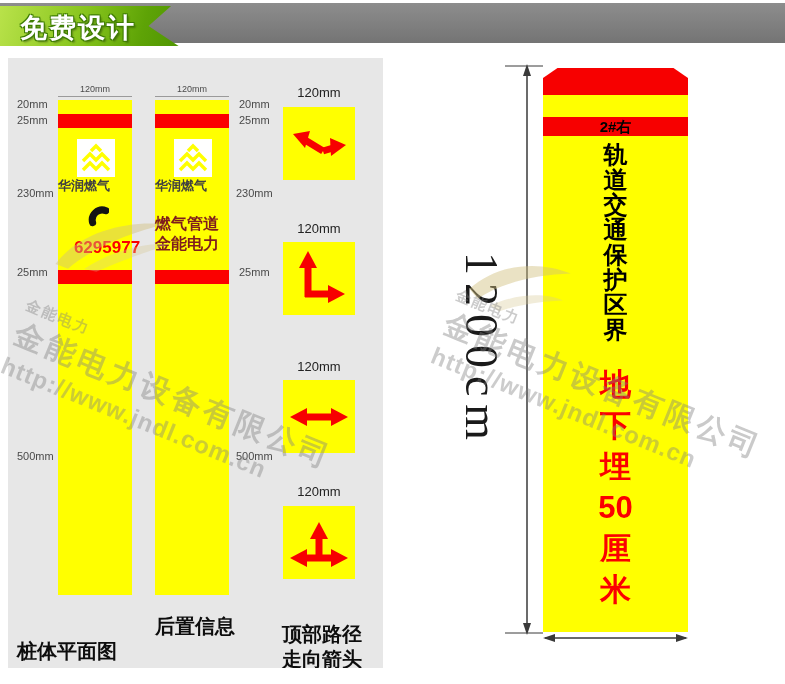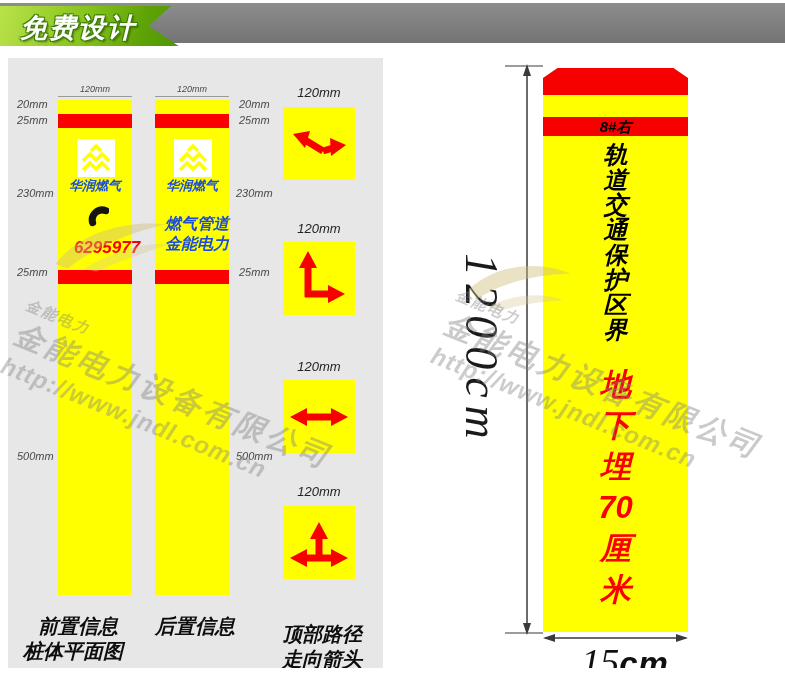--- a/index.html
+++ b/index.html
@@ -1,41 +1,41 @@
 <!DOCTYPE html>
 <html><head>
 <meta charset="utf-8">
 <style>
   html,body{margin:0;padding:0;background:#fff;}
   #stage{position:relative;width:785px;height:668px;background:#ffffff;overflow:hidden;
-         font-family:"Liberation Sans","DejaVu Sans",sans-serif;font-style:italic;}
+         font-family:"Liberation Sans","DejaVu Sans",sans-serif;}
   .abs{position:absolute;}
 
   
   .topbar{left:0;top:3px;width:785px;height:40px;background:linear-gradient(#8d8d8d,#747474);}
   .ribbon{left:0;top:6px;width:188px;height:40px;
           background:linear-gradient(105deg,#b9e24a 0%,#86c41c 45%,#5ea306 75%,#4c9202 100%);
           clip-path:polygon(0 0,91% 0,79% 50%,95% 100%,0 100%);}
   .ribbon-label{left:20px;top:10px;width:150px;color:#fff;font-size:27px;font-weight:bold;letter-spacing:2px;
           text-shadow:1px 1px 0 #3d7c02,-1px -1px 0 #3d7c02,1px -1px 0 #3d7c02,-1px 1px 0 #3d7c02,2px 2px 2px rgba(0,0,0,.35);}
 
   
   .panel{left:8px;top:58px;width:375px;height:614px;background:#e7e7e7;}
 
   .post{background:#ffff00;}
   .stripe{left:0;width:74px;height:14px;background:#fb0000;position:absolute;}
   .mm-label{font-size:11px;color:#4a4a4a;}
   .tiny-label{font-size:9px;color:#4a4a4a;}
   .dim-line-thin{background:#9a9a9a;height:1px;}
 
   .logo-box{width:38px;height:38px;background:#ffffff;}
-  .brand-label{width:74px;text-align:center;font-size:13px;font-weight:bold;color:#1d4ed8;
+  .brand-label{width:74px;text-align:left;font-size:13px;font-weight:bold;color:#404040;
                font-family:"Liberation Serif","DejaVu Serif",serif;}
   .phone-number{width:74px;text-align:center;font-size:17px;font-weight:bold;color:#fb0000;}
-  .warning-line{width:74px;text-align:right;font-size:16px;font-weight:bold;color:#1d4ed8;
+  .warning-line{width:74px;text-align:left;font-size:16px;font-weight:bold;color:#7f1d1d;
                 font-family:"Liberation Serif","DejaVu Serif",serif;}
 
   .tile{width:72px;height:73px;background:#ffff00;}
   .tile-label{width:72px;text-align:center;font-size:13px;color:#222;}
 
   .caption{width:130px;text-align:center;font-size:20px;font-weight:700;color:#0d0d0d;
            font-family:"Liberation Serif","DejaVu Serif",serif;}
 
   
   .pile-cap{left:543px;top:68px;width:145px;height:27px;background:#f70000;
@@ -157,74 +157,70 @@
   <div class="abs tile" style="left:283px;top:506px;">
     <svg width="72" height="73" viewBox="0 0 72 73">
       <line x1="18" y1="52" x2="54" y2="52" stroke="#f70000" stroke-width="7"></line>
       <line x1="36" y1="55" x2="36" y2="29" stroke="#f70000" stroke-width="7"></line>
       <polygon points="7,52 24,43 24,61" fill="#f70000"></polygon>
       <polygon points="65,52 48,43 48,61" fill="#f70000"></polygon>
       <polygon points="36,16 27,33 45,33" fill="#f70000"></polygon>
     </svg>
   </div>
 
-  <div class="abs caption" style="left:13px;top:613px;">前置信息</div>
-  <div class="abs caption" style="left:8px;top:638px;">桩体平面图</div>
+  <div class="abs caption" style="left:2px;top:638px;">桩体平面图</div>
   <div class="abs caption" style="left:257px;top:621px;">顶部路径</div>
   <div class="abs caption" style="left:130px;top:613px;">后置信息</div>
   <div class="abs caption" style="left:257px;top:646px;">走向箭头</div>
 
   <div class="abs" style="left:500px;top:60px;">
     <svg width="44" height="585" viewBox="0 0 44 585">
       <line x1="5" y1="6" x2="43" y2="6" stroke="#3a3a3a" stroke-width="1"></line>
       <line x1="5" y1="573" x2="43" y2="573" stroke="#3a3a3a" stroke-width="1"></line>
       <line x1="27" y1="8" x2="27" y2="571" stroke="#3a3a3a" stroke-width="1.5"></line>
       <polygon points="27,4 23,16 31,16" fill="#3a3a3a"></polygon>
       <polygon points="27,575 23,563 31,563" fill="#3a3a3a"></polygon>
     </svg>
   </div>
   <div class="abs dim-v-label">1200cm</div>
 
   <div class="abs pile-cap"></div>
   <div class="abs pile-band-yellow"></div>
   <div class="abs pile-band-red">
-    <div class="pile-tag">8#右</div>
+    <div class="pile-tag">2#右</div>
   </div>
   <div class="abs pile-body"></div>
 
   <div class="abs" style="left:543px;top:142px;">
     <div class="vchar-black">轨</div>
     <div class="vchar-black">道</div>
     <div class="vchar-black">交</div>
     <div class="vchar-black">通</div>
     <div class="vchar-black">保</div>
     <div class="vchar-black">护</div>
     <div class="vchar-black">区</div>
     <div class="vchar-black">界</div>
   </div>
 
   <div class="abs" style="left:543px;top:364px;">
     <div class="vchar-red">地</div>
     <div class="vchar-red">下</div>
     <div class="vchar-red">埋</div>
-    <div class="vchar-red">70</div>
+    <div class="vchar-red">50</div>
     <div class="vchar-red">厘</div>
     <div class="vchar-red">米</div>
   </div>
 
   <div class="abs" style="left:535px;top:628px;">
     <svg width="165" height="22" viewBox="0 0 165 22">
       <line x1="10" y1="10" x2="151" y2="10" stroke="#3a3a3a" stroke-width="1.5"></line>
       <polygon points="8,10 20,6 20,14" fill="#3a3a3a"></polygon>
       <polygon points="153,10 141,6 141,14" fill="#3a3a3a"></polygon>
     </svg>
   </div>
-  <div class="abs dim-h-label">
-    <span class="num">15</span><span class="unit">cm</span>
-  </div>
 
   <div class="abs swoosh" style="left:52px;top:220px;transform:rotate(-6deg);">
     <svg width="120" height="50" viewBox="0 0 120 50">
       <path d="M2,38 C30,8 78,2 116,10 C80,14 40,26 14,44 Z" fill="rgba(208,190,125,0.45)"></path>
       <path d="M30,46 C60,30 95,26 118,30 C90,36 60,44 42,50 Z" fill="rgba(215,200,145,0.35)"></path>
     </svg>
   </div>
   <div class="abs swoosh" style="left:468px;top:253px;transform:rotate(12deg);">
     <svg width="100" height="72" viewBox="0 0 100 72">
       <path d="M2,46 C26,14 66,4 98,10 C66,18 34,32 12,54 Z" fill="rgba(208,190,125,0.45)"></path>

